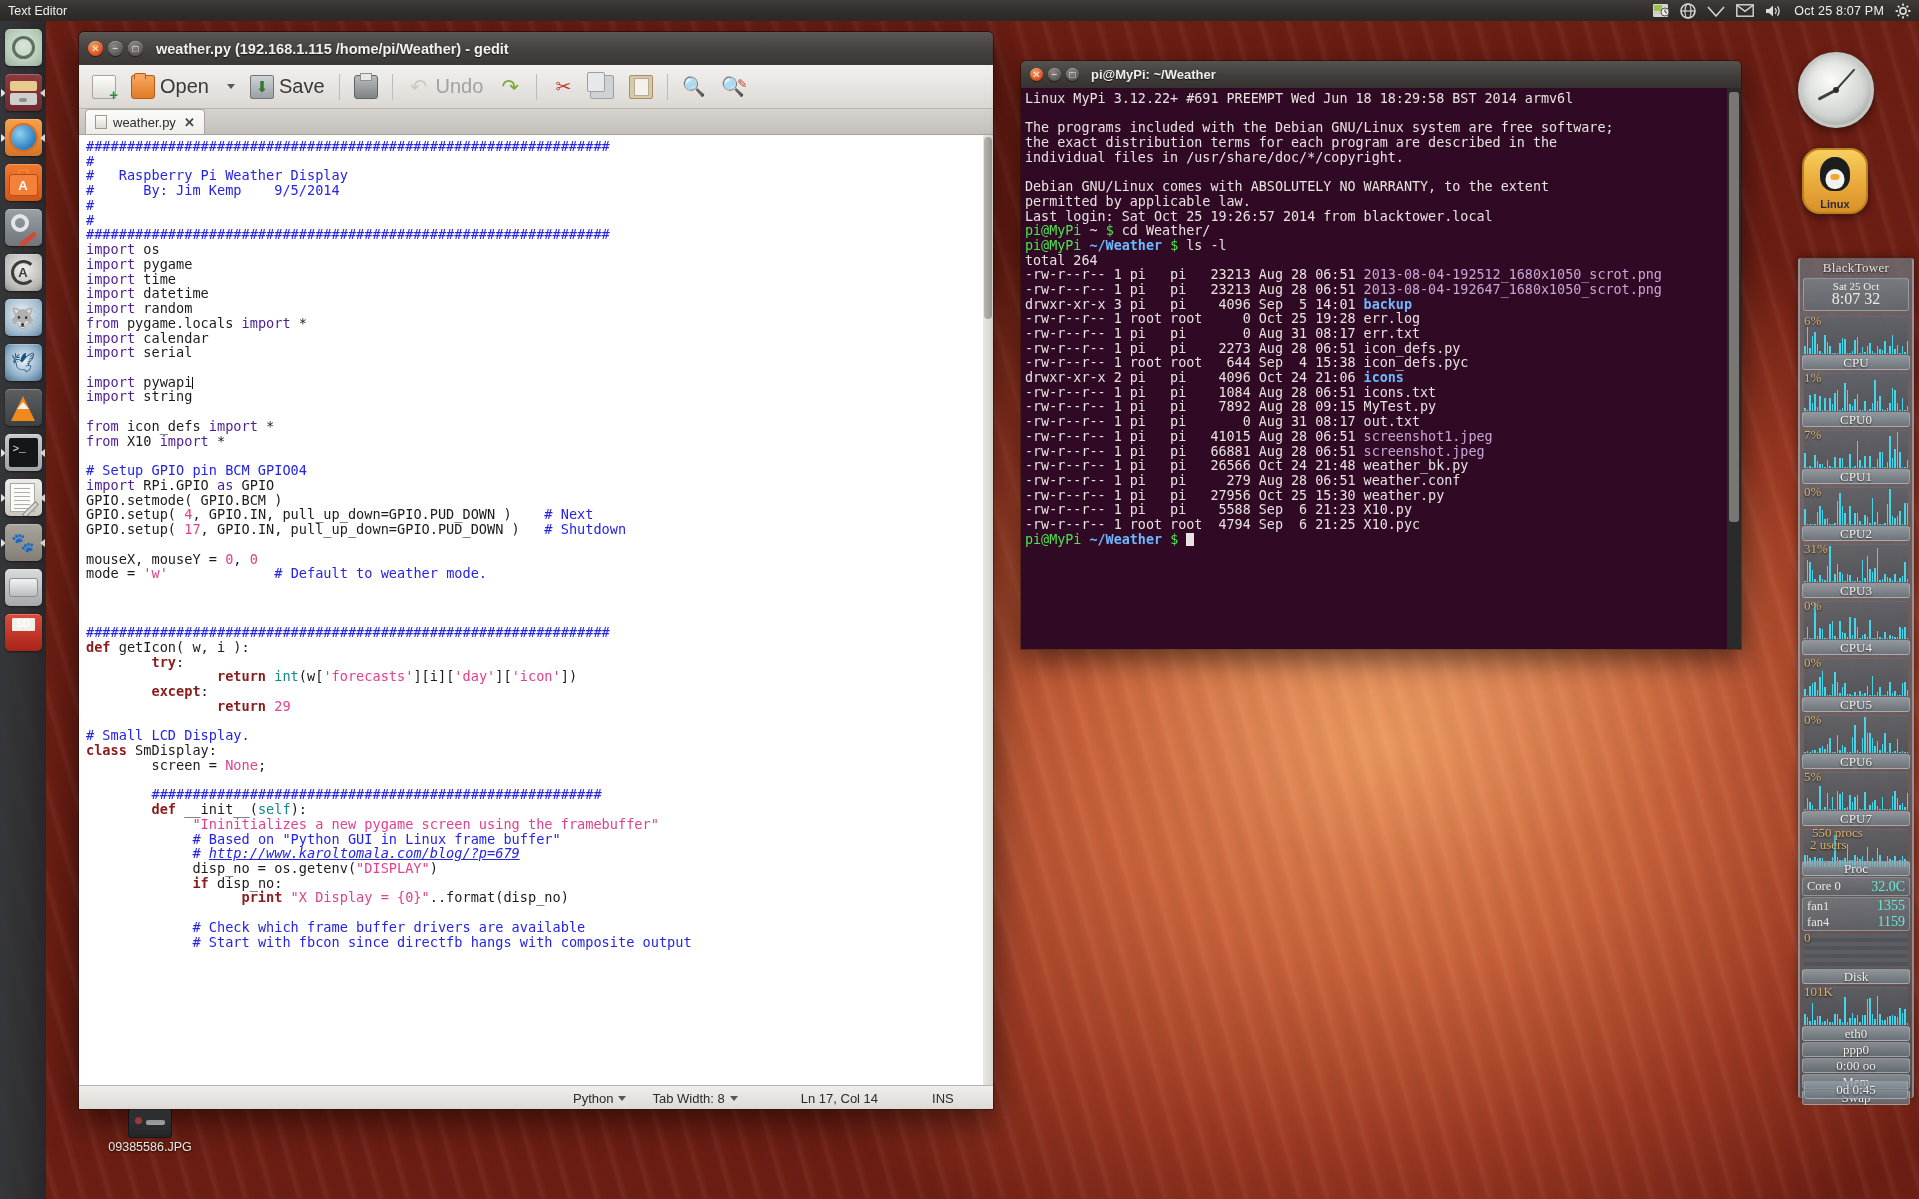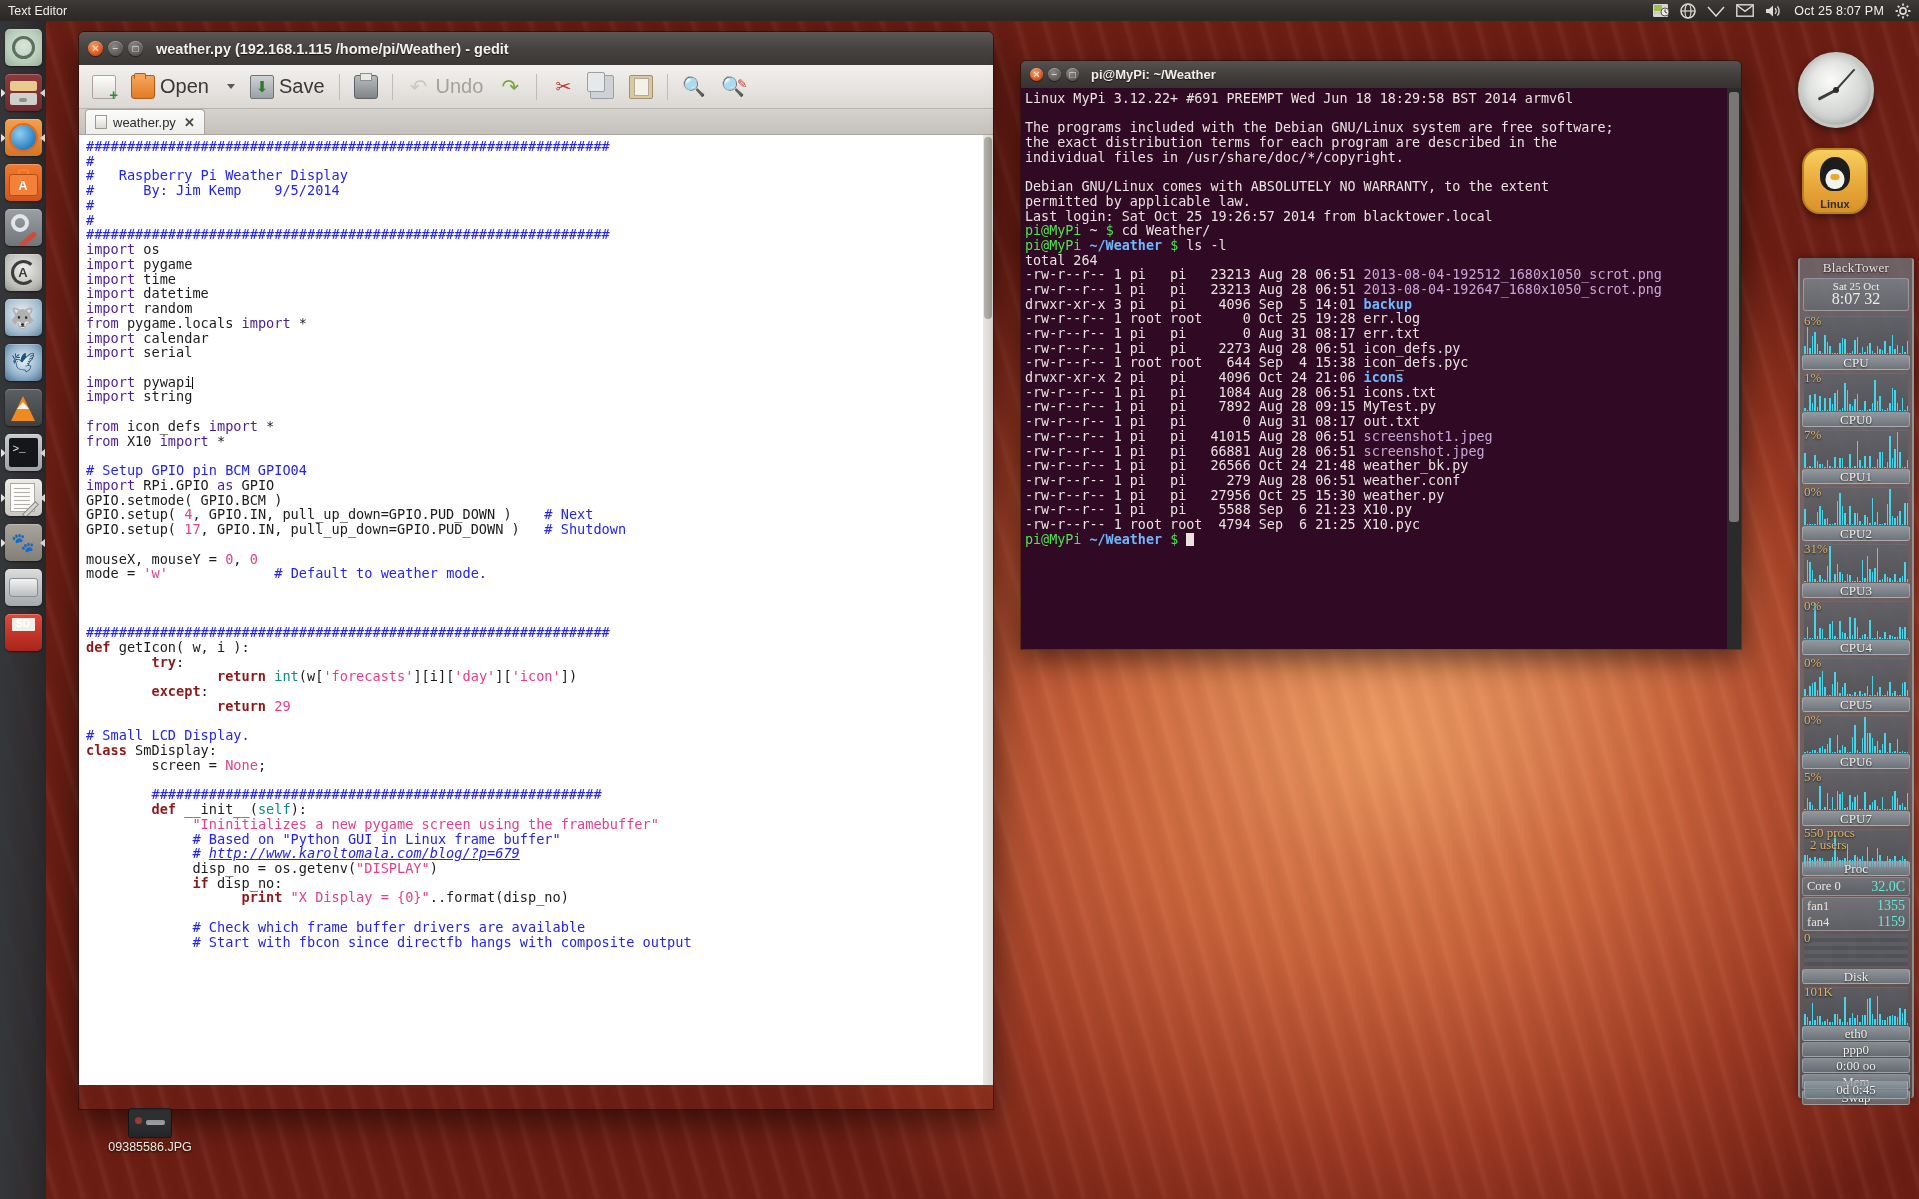--- a/index.html
+++ b/index.html
@@ -240,21 +240,21 @@
   .ck-pct { position:absolute; left:2px; top:0px; font-size:13px; color:#e0b268; text-shadow:0 1px 2px rgba(0,0,0,.8); }
   .ck-graph { position:absolute; left:2px; right:2px; top:3px; height:38px;
     background: linear-gradient(180deg, rgba(88,100,108,.55), rgba(66,78,86,.6));
     border-top:1px solid rgba(160,172,180,.25); overflow:hidden; }
   .ck-graph .bars { position:absolute; left:0; right:0; bottom:0; height:100%; display:flex; align-items:flex-end; gap:1px; }
   .ck-graph .bars i { display:block; flex:1; background:#45d4e8; }
   .ck-label { position:absolute; left:0; right:0; bottom:0; height:15px; text-align:center; font-size:13px;
     background: linear-gradient(180deg, rgba(158,170,178,.75), rgba(110,122,130,.8));
     border:1px solid rgba(210,218,222,.35); border-radius:3px; color:#f2efe9; text-shadow:0 1px 2px rgba(0,0,0,.75); line-height:14px; }
   .ck-proc { position:relative; margin: 0 4px; height: 50px; }
-  .ck-proc .p1 { position:absolute; left:2px; top:-1px; font-size:13px; color:#e0b268; text-shadow:0 1px 2px rgba(0,0,0,.8);}
+  .ck-proc .p1 { position:absolute; left:10px; top:-1px; font-size:13px; color:#e0b268; text-shadow:0 1px 2px rgba(0,0,0,.8);}
   .ck-proc .p2 { position:absolute; left:8px; top:11px; font-size:13px; color:#e0b268; text-shadow:0 1px 2px rgba(0,0,0,.8);}
   .ck-row { position:relative; margin: 1px 4px; height:19px; display:flex; align-items:center; justify-content:space-between;
     background: linear-gradient(180deg, rgba(120,132,140,.6), rgba(90,102,110,.62));
     border:1px solid rgba(205,214,218,.35); border-radius:3px; padding: 0 4px; font-size:12.5px; }
   .ck-row .k { color:#ece9e3; }
   .ck-row .v { color:#67ead8; font-size:14px; }
   .ck-row2 { position:relative; margin: 1px 4px; background: linear-gradient(180deg, rgba(120,132,140,.6), rgba(90,102,110,.62));
     border:1px solid rgba(205,214,218,.35); border-radius:3px; padding: 0 4px; font-size:12.5px; }
   .ck-row2 div { display:flex; justify-content:space-between; align-items:center; }
   .ck-row2 .v { color:#67ead8; font-size:14px; }
@@ -478,20 +478,36 @@
     </div>
   </div>
 
   <div class="ge-body">
     <div class="ge-code" id="code-area"><div class="ln"><span class="cmt">################################################################</span></div><div class="ln"><span class="cmt">#</span></div><div class="ln"><span class="cmt">#   Raspberry Pi Weather Display</span></div><div class="ln"><span class="cmt">#      By: Jim Kemp    9/5/2014</span></div><div class="ln"><span class="cmt">#</span></div><div class="ln"><span class="cmt">#</span></div><div class="ln"><span class="cmt">################################################################</span></div><div class="ln"><span class="kw">import</span><span> os</span></div><div class="ln"><span class="kw">import</span><span> pygame</span></div><div class="ln"><span class="kw">import</span><span> time</span></div><div class="ln"><span class="kw">import</span><span> datetime</span></div><div class="ln"><span class="kw">import</span><span> random</span></div><div class="ln"><span class="kw">from</span><span> pygame.locals </span><span class="kw">import</span><span> *</span></div><div class="ln"><span class="kw">import</span><span> calendar</span></div><div class="ln"><span class="kw">import</span><span> serial</span></div><div class="ln"><span></span></div><div class="ln"><span class="kw">import</span><span> pywapi</span><span style="display: inline-block; width: 1px; height: 12px; background: rgb(17, 17, 17); vertical-align: -2px;"></span></div><div class="ln"><span class="kw">import</span><span> string</span></div><div class="ln"><span></span></div><div class="ln"><span class="kw">from</span><span> icon_defs </span><span class="kw">import</span><span> *</span></div><div class="ln"><span class="kw">from</span><span> X10 </span><span class="kw">import</span><span> *</span></div><div class="ln"><span></span></div><div class="ln"><span class="cmt"># Setup GPIO pin BCM GPIO04</span></div><div class="ln"><span class="kw">import</span><span> RPi.GPIO </span><span class="kw">as</span><span> GPIO</span></div><div class="ln"><span>GPIO.setmode( GPIO.BCM )</span></div><div class="ln"><span>GPIO.setup( </span><span class="num">4</span><span>, GPIO.IN, pull_up_down=GPIO.PUD_DOWN )    </span><span class="cmt"># Next</span></div><div class="ln"><span>GPIO.setup( </span><span class="num">17</span><span>, GPIO.IN, pull_up_down=GPIO.PUD_DOWN )   </span><span class="cmt"># Shutdown</span></div><div class="ln"><span></span></div><div class="ln"><span>mouseX, mouseY = </span><span class="num">0</span><span>, </span><span class="num">0</span></div><div class="ln"><span>mode = </span><span class="str">'w'</span><span>             </span><span class="cmt"># Default to weather mode.</span></div><div class="ln"><span></span></div><div class="ln"><span></span></div><div class="ln"><span></span></div><div class="ln"><span class="cmt">################################################################</span></div><div class="ln"><span class="kw2">def</span><span> getIcon( w, i ):</span></div><div class="ln"><span>        </span><span class="kw2">try</span><span>:</span></div><div class="ln"><span>                </span><span class="kw2">return</span><span> </span><span class="bi">int</span><span>(w[</span><span class="str">'forecasts'</span><span>][i][</span><span class="str">'day'</span><span>][</span><span class="str">'icon'</span><span>])</span></div><div class="ln"><span>        </span><span class="kw2">except</span><span>:</span></div><div class="ln"><span>                </span><span class="kw2">return</span><span> </span><span class="num">29</span></div><div class="ln"><span></span></div><div class="ln"><span class="cmt"># Small LCD Display.</span></div><div class="ln"><span class="kw2">class</span><span> SmDisplay:</span></div><div class="ln"><span>        screen = </span><span class="num">None</span><span>;</span></div><div class="ln"><span></span></div><div class="ln"><span>        </span><span class="cmt">#######################################################</span></div><div class="ln"><span>        </span><span class="kw2">def</span><span> __init__(</span><span class="cls">self</span><span>):</span></div><div class="ln"><span>             </span><span class="str">"Ininitializes a new pygame screen using the framebuffer"</span></div><div class="ln"><span>             </span><span class="cmt"># Based on "Python GUI in Linux frame buffer"</span></div><div class="ln"><span>             </span><span class="cmt"># </span><span class="cmt-u">http://www.karoltomala.com/blog/?p=679</span></div><div class="ln"><span>             disp_no = os.getenv(</span><span class="str">"DISPLAY"</span><span>)</span></div><div class="ln"><span>             </span><span class="kw2">if</span><span> disp_no:</span></div><div class="ln"><span>                   </span><span class="kw2">print</span><span> </span><span class="str">"X Display = {0}"</span><span>..format(disp_no)</span></div><div class="ln"><span></span></div><div class="ln"><span>             </span><span class="cmt"># Check which frame buffer drivers are available</span></div><div class="ln"><span>             </span><span class="cmt"># Start with fbcon since directfb hangs with composite output</span></div></div>
     <div class="ge-scroll">
         <div class="thumb"></div>
       </div>
   </div>
 
+  <div class="ge-status">
+    <div class="st-item" style="margin-left:494px;">
+      <span>Python</span>
+      <span class="st-caret"></span>
+    </div>
+    <div class="st-item" style="margin-left:26px;">
+      <span>Tab Width: 8</span>
+      <span class="st-caret"></span>
+    </div>
+    <div class="st-item" style="margin-left:63px;">
+      <span>Ln 17, Col 14</span>
+    </div>
+    <div class="st-item" style="margin-left:54px;">
+      <span>INS</span>
+    </div>
+  </div>
 </div>
 
 <div id="terminal">
   <div class="tm-titlebar">
     <div class="wbtns">
       <div class="wbtn close">
           <span class="gx">✕</span>
         </div>
       <div class="wbtn min">
           <span class="gx">−</span>

